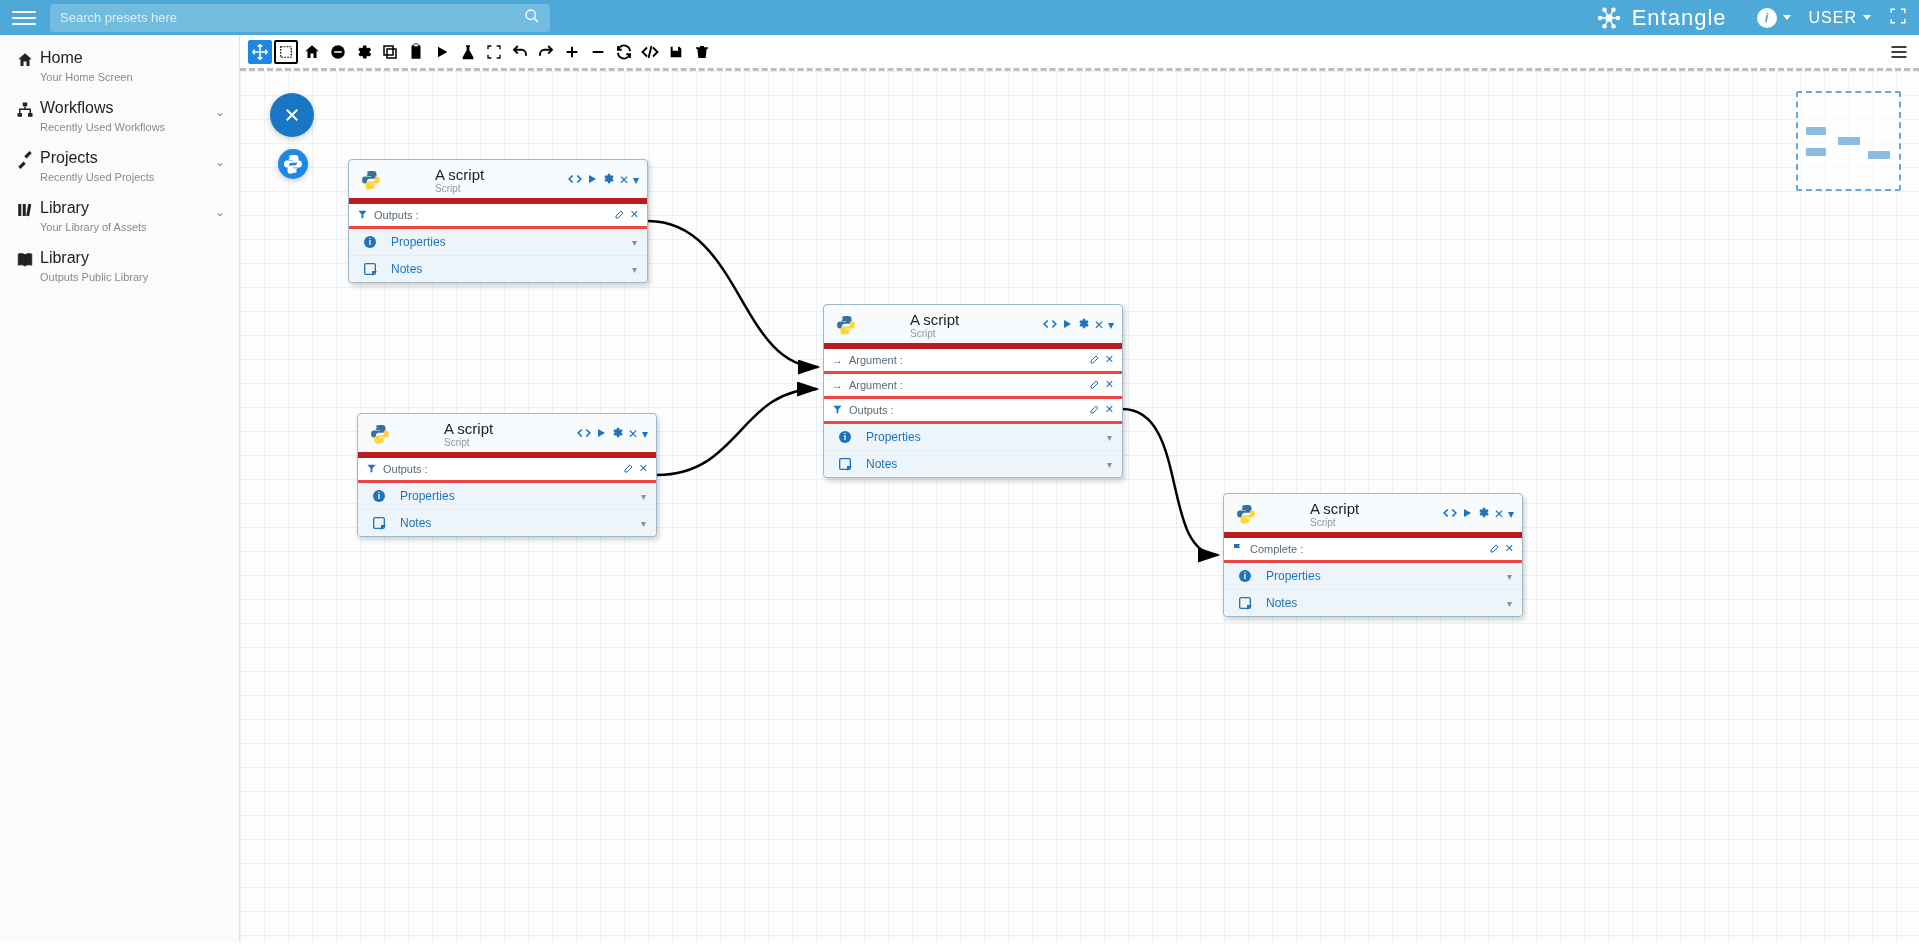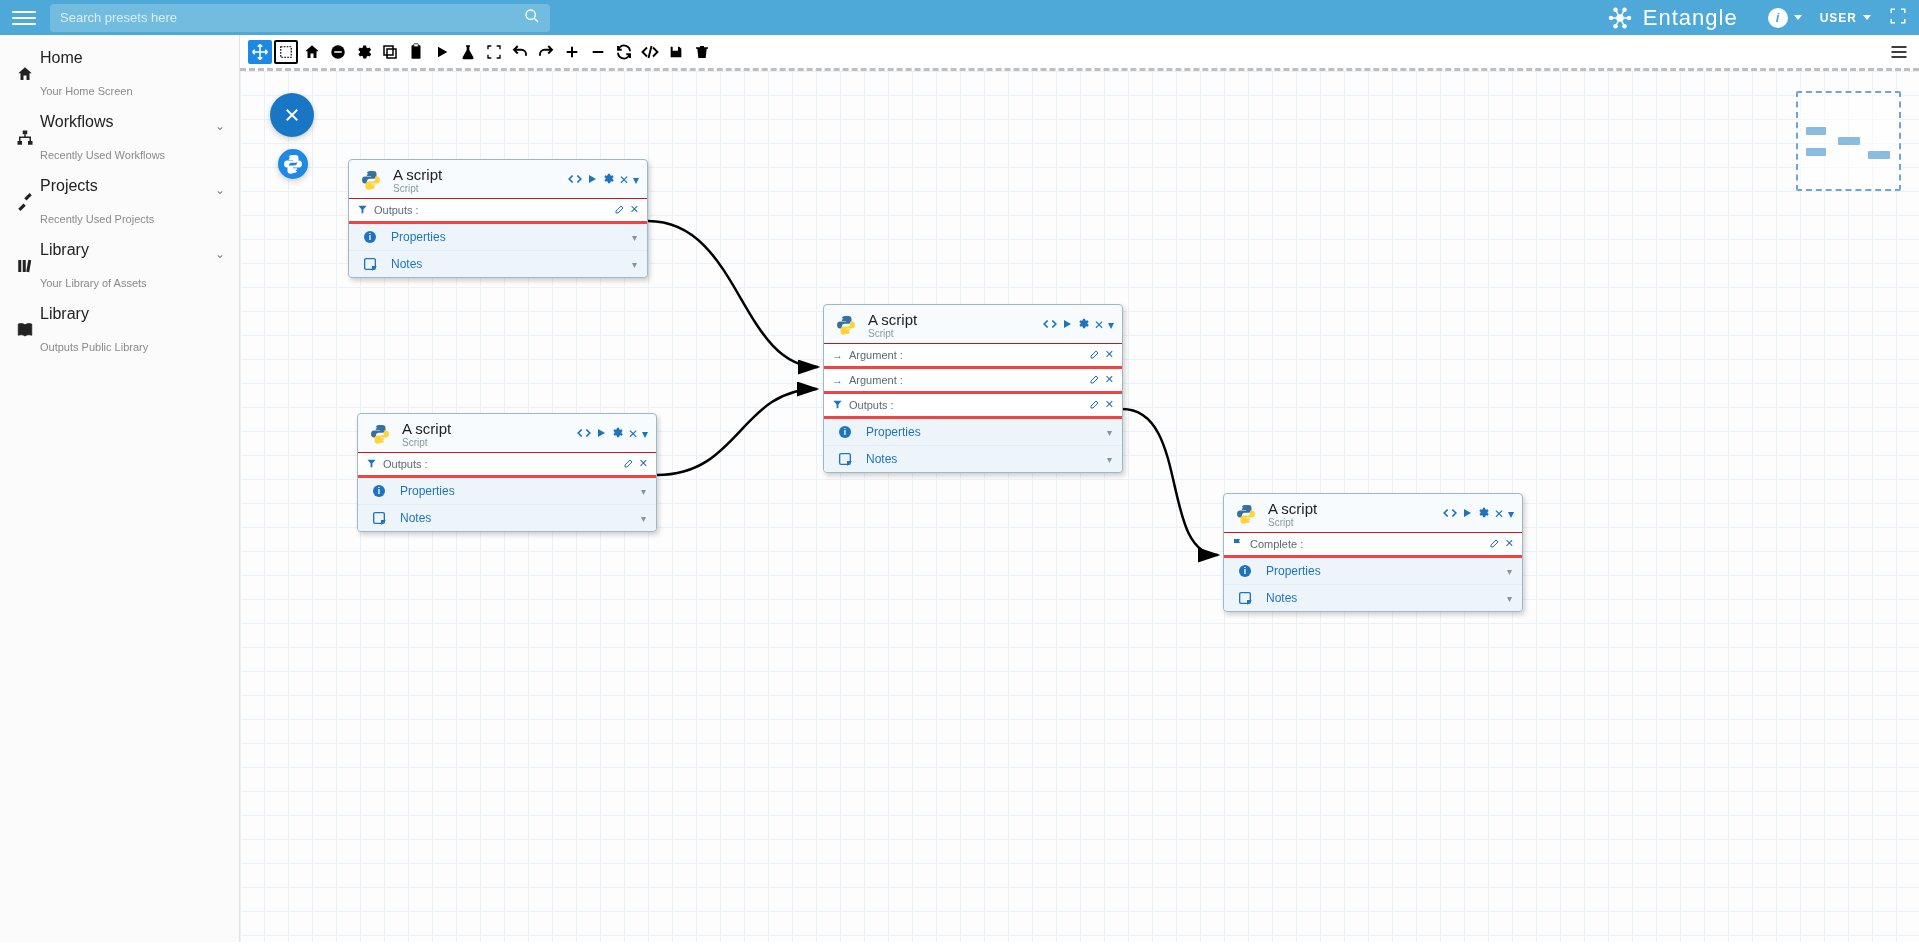--- a/index.html
+++ b/index.html
@@ -13,32 +13,32 @@
 .search-wrap input { flex: 1; background: transparent; border: none; outline: none; color: #fff; font-size: 13px; }
 .search-wrap input::placeholder { color: #d9eef8; }
 .search-icon { color: #fff; font-size: 16px; margin-left: 6px; }
 .topbar-spacer { flex: 1; }
 .brand { display: flex; align-items: center; gap: 8px; margin-right: 30px; }
 .brand-logo { width: 30px; height: 30px; }
 .brand-text { font-size: 22px; font-weight: 500; letter-spacing: 1px; }
 .topbar-right { display: flex; align-items: center; gap: 18px; }
 .info-btn { width: 20px; height: 20px; border-radius: 50%; background: #fff; color: #4ea9d8; display: flex; align-items: center; justify-content: center; font-weight: bold; font-size: 13px; font-style: italic; }
 .caret-down { width: 0; height: 0; border-left: 4px solid transparent; border-right: 4px solid transparent; border-top: 5px solid #fff; }
-.user-label { font-size: 12px; letter-spacing: 1px; font-weight: bold; }
+.user-label { font-size: 16px; letter-spacing: 1px; }
 .fullscreen-icon { width: 18px; height: 18px; }
 
 
 .main { display: flex; height: calc(947px - 40px); }
 .sidebar { width: 240px; background: #fbfbfb; border-right: 1px solid #e3e3e3; padding-top: 6px; }
-.side-item { display: flex; align-items: center; padding: 8px 14px 8px 10px; cursor: pointer; position: relative; }
+.side-item { display: flex; align-items: flex-start; padding: 8px 14px 8px 10px; cursor: pointer; position: relative; }
 .side-item .icon { width: 30px; display: flex; justify-content: center; margin-top: 2px; color: #222; }
 .side-item.active .icon, .side-item.active .label-main { color: #1e88e5; }
 .side-item .labels { flex: 1; }
 .label-main { font-size: 16px; color: #222; }
-.label-sub { font-size: 11px; color: #8a8a8a; margin-top: 18px; }
+.label-sub { font-size: 11px; color: #8a8a8a; margin-top: 4px; }
 .expand-caret { color: #888; font-size: 12px; position: absolute; right: 14px; top: 14px; }
 
 .canvas-area { flex: 1; position: relative; background: #fff; }
 
 
 .toolbar { height: 36px; border-bottom: 3px dashed #bfbfbf; display: flex; align-items: center; padding: 0 8px; gap: 2px; }
 .tool-btn { width: 24px; height: 24px; display: flex; align-items: center; justify-content: center; color: #000; cursor: pointer; border-radius: 2px; }
 .tool-btn.active { background: #1e88e5; color: #fff; }
 .tool-btn.bordered { border: 2px solid #000; border-radius: 2px; }
 .toolbar-spacer { flex: 1; }
@@ -52,21 +52,21 @@
   background-color: #fdfdfd;
 }
 
 
 .float-btn { position: absolute; width: 44px; height: 44px; border-radius: 50%; display: flex; align-items: center; justify-content: center; color: #fff; cursor: pointer; box-shadow: 0 2px 6px rgba(0,0,0,0.2); }
 .float-btn.close { background: #1976c5; left: 30px; top: 22px; }
 .float-btn.python { background: #1e88e5; left: 38px; top: 78px; width: 30px; height: 30px; }
 
 
 .node { position: absolute; width: 300px; background: #f7fbfe; border: 1px solid #9fb8c9; border-radius: 4px; box-shadow: 2px 3px 5px rgba(0,0,0,0.18); }
-.node-header { display: flex; align-items: center; padding: 6px 8px 4px 8px; border-bottom: 1px solid #b91c1c; }
+.node-header { display: flex; align-items: center; padding: 6px 8px 4px 8px; border-bottom: 6px solid #b91c1c; gap: 42px; }
 .node-type-icon { width: 28px; height: 28px; margin-right: 8px; display: flex; align-items: center; justify-content: center; }
 .node-title { font-size: 15px; color: #222; }
 .node-subtitle { font-size: 10px; color: #8a9aa5; }
 .node-actions { margin-left: auto; display: flex; gap: 4px; color: #1e73be; font-size: 12px; align-items: center; }
 .node-actions span { cursor: pointer; }
 .node-row { display: flex; align-items: center; padding: 4px 8px; border-bottom: 3px solid #ef4444; font-size: 11px; color: #5a6b77; background: #ffffff; }
 .node-row .row-icon { color: #1e73be; margin-right: 6px; font-size: 11px; }
 .node-row .row-actions { margin-left: auto; display: flex; gap: 4px; color: #1e73be; }
 .node-section { display: flex; align-items: center; padding: 5px 10px; border-bottom: 1px solid #e2ecf3; font-size: 12px; color: #1e73be; background: #eef5fa; }
 .node-section:last-child { border-bottom: none; border-radius: 0 0 4px 4px; }

